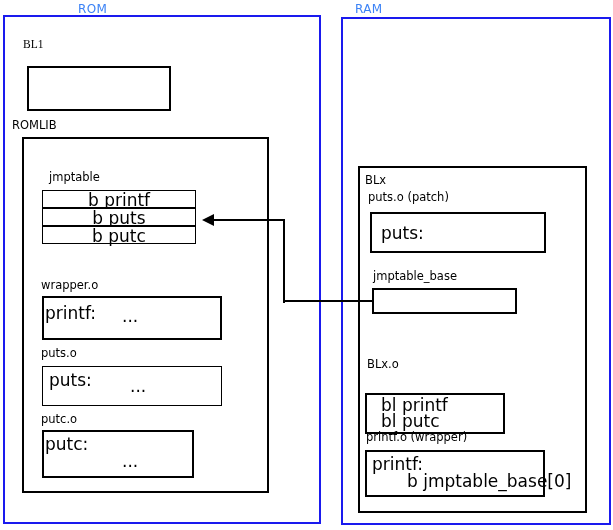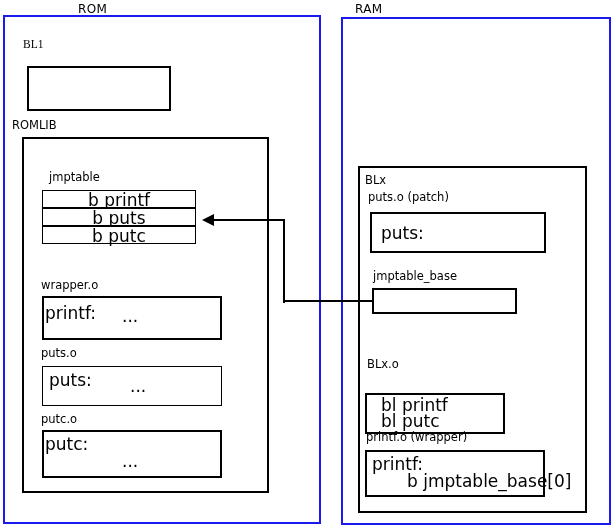--- a/index.html
+++ b/index.html
@@ -27,21 +27,21 @@
     border: 2px solid #1a1aee;
     background: #ffffff;
     box-sizing: border-box;
   }
   .region-label {
     position: absolute;
     font-size: 12px;
     line-height: 12px;
     letter-spacing: 0.3px;
     white-space: nowrap;
-    color: #000000;
+    color: #3b82f6;
   }
 
   
   .box {
     position: absolute;
     border: 2px solid #000000;
     background: #ffffff;
     box-sizing: border-box;
   }
   .box.thin { border-width: 1.5px; }
@@ -114,21 +114,21 @@
     <div class="boxtext" style="left:78px; top:11px;">...</div>
   </div>
 
   <div class="label" style="left:41px; top:347px;">puts.o</div>
   <div class="box thin" style="left:42px; top:366px; width:180px; height:40px;">
     <div class="boxtext" style="left:6px; top:6px;">puts:</div>
     <div class="boxtext" style="left:87px; top:12px;">...</div>
   </div>
 
   <div class="label" style="left:41px; top:413px;">putc.o</div>
-  <div class="box" style="left:42px; top:430px; width:180px; height:48px;">
+  <div class="box" style="left:42px; top:430px; width:152px; height:48px;">
     <div class="boxtext" style="left:1px; top:5px;">putc:</div>
     <div class="boxtext" style="left:78px; top:22px;">...</div>
   </div>
 
   <div class="region-label" style="left:355px; top:3px;">RAM</div>
   <div class="region" style="left:341px; top:17px; width:270px; height:508px;"></div>
 
   <div class="box" style="left:358px; top:166px; width:229px; height:347px;"></div>
   <div class="label" style="left:365px; top:174px;">BLx</div>
 

